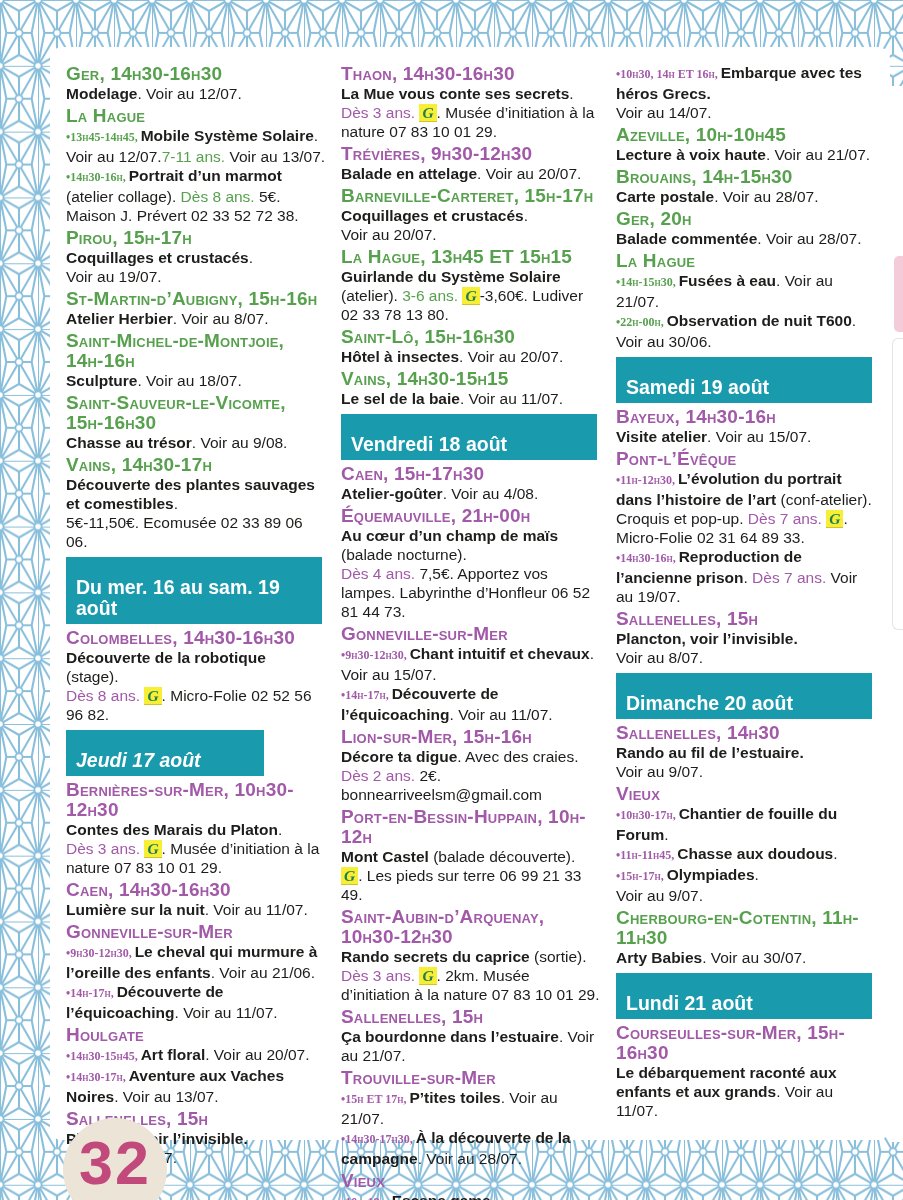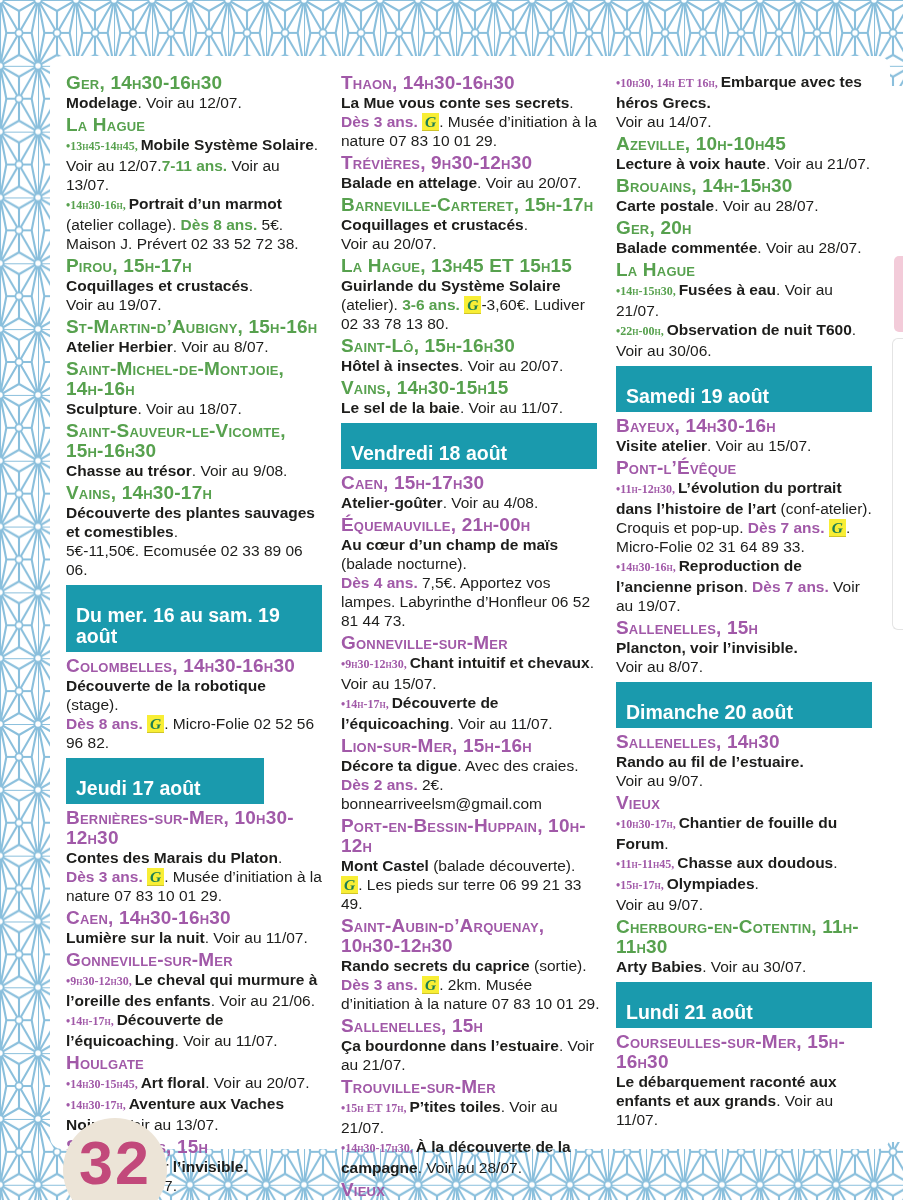--- a/index.html
+++ b/index.html
@@ -19,52 +19,52 @@
     width:903px;height:1200px;position:relative;overflow:hidden;
     background:#fff;
     font-family:"Liberation Sans","DejaVu Sans",sans-serif;
     color:var(--ink);
   }
   .pattern-svg{position:absolute;inset:0;z-index:0;}
   .right-strip{position:absolute;right:0;top:86px;width:14px;height:1056px;background:#fff;z-index:1;}
   .edge-tab-pink{position:absolute;right:0;top:256px;width:9px;height:76px;background:#f3cbd9;border-radius:5px 0 0 5px;z-index:2;}
   .edge-outline{position:absolute;right:0;top:338px;width:11px;height:292px;background:#fff;border:1px solid #e4e4e4;border-right:none;border-radius:6px 0 0 6px;z-index:2;}
   .card{
-    position:absolute;left:50px;top:56px;width:840px;height:1093px;
+    position:absolute;left:50px;top:47px;width:840px;height:1093px;
     background:#fff;border-radius:12px;z-index:3;
     padding:16px 12px 6px 16px;
     display:flex;gap:14px;
   }
   .col{width:261px;flex:0 0 261px;}
   .entry{margin:0 0 3px;}
   .entry-header{
     font-weight:bold;font-variant:small-caps;
     font-size:19px;line-height:20px;letter-spacing:0.2px;
     margin:1px 0 0;
   }
   .c-green{color:var(--green);}
   .c-purple{color:var(--purple);}
   .para{font-size:15.5px;line-height:19px;}
   .para.ind{padding-left:24px;}
   .seg-b{font-weight:bold;}
   .seg-p{font-weight:normal;}
   .seg-time{font-weight:bold;font-variant:small-caps;font-size:12px;font-family:Liberation Serif, serif;}
-  .seg-age{font-weight:bold;}
+  .seg-age{font-weight:normal;}
   .seg-g{
     background:var(--badge-bg);color:var(--badge-ink);
     font-family:"Liberation Serif","DejaVu Serif",serif;
     font-style:italic;font-weight:bold;
     padding:0 3px;border-bottom:1px solid #cfc42a;
   }
   .banner{
     background:var(--teal);color:#fff;font-weight:bold;
     font-size:19.5px;line-height:21px;
     padding:20px 8px 5px 10px;margin:6px 0 4px;width:98%;
   }
-  .banner.narrow{width:76%;}
+  .banner.narrow{width:76%;font-style:italic;}
   .page-circle{
     position:absolute;left:63px;top:1118px;width:104px;height:104px;
     border-radius:50%;background:var(--circle-bg);z-index:4;
     display:flex;align-items:center;justify-content:center;
   }
   .page-circle span{
     color:var(--circle-ink);font-weight:bold;font-size:61px;
     letter-spacing:2px;margin-top:-14px;
   }
 </style>

